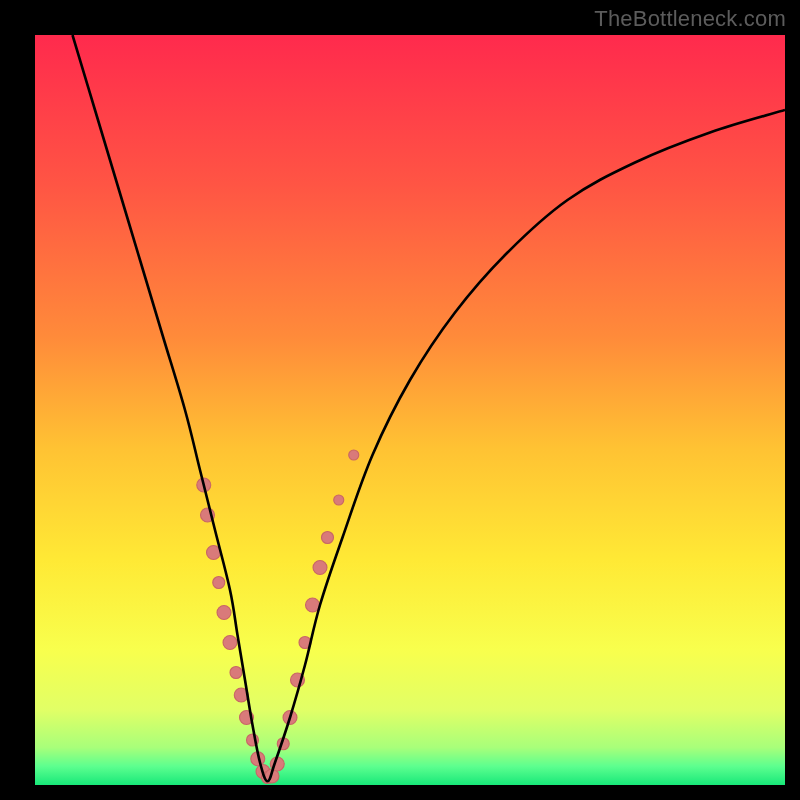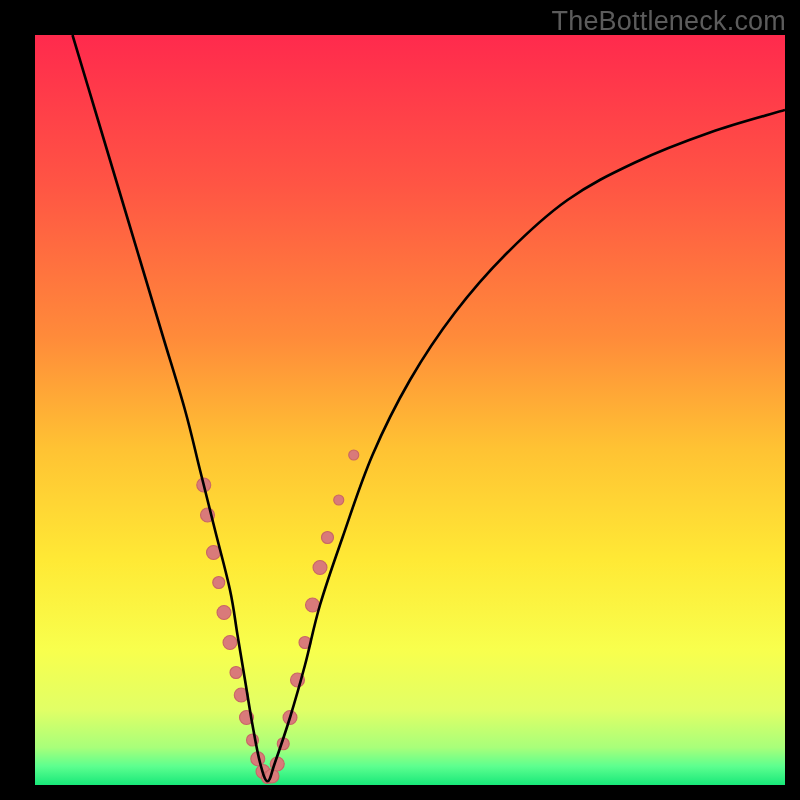--- a/index.html
+++ b/index.html
@@ -33,21 +33,21 @@
   svg.curve {
     position: absolute;
     left: 0; top: 0;
     width: 100%; height: 100%;
   }
   .watermark {
     position: absolute;
     top: 6px;
     right: 14px;
     color: #5c5c5c;
-    font-size: 27px;
+    font-size: 22px;
     font-weight: 500;
     letter-spacing: 0.2px;
     user-select: none;
     text-align: right;
   }
 </style>
 </head>
 <body>
 
 <div class="frame">

